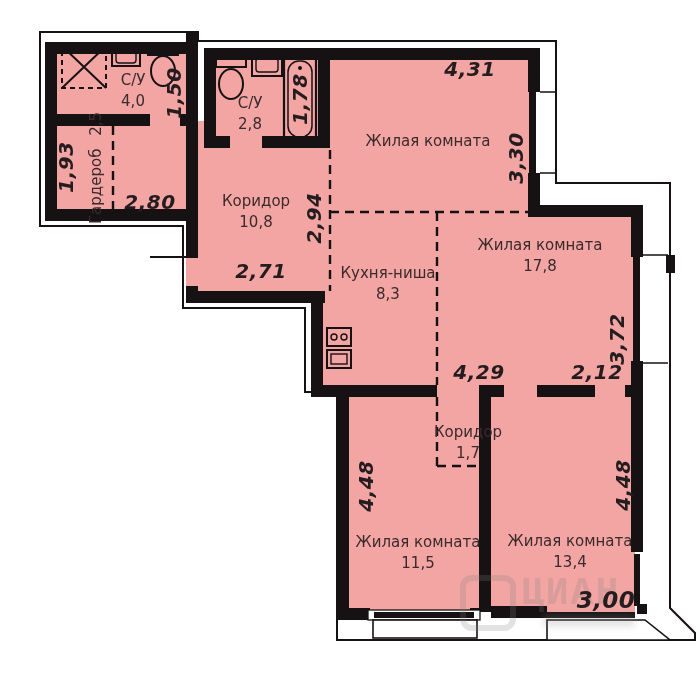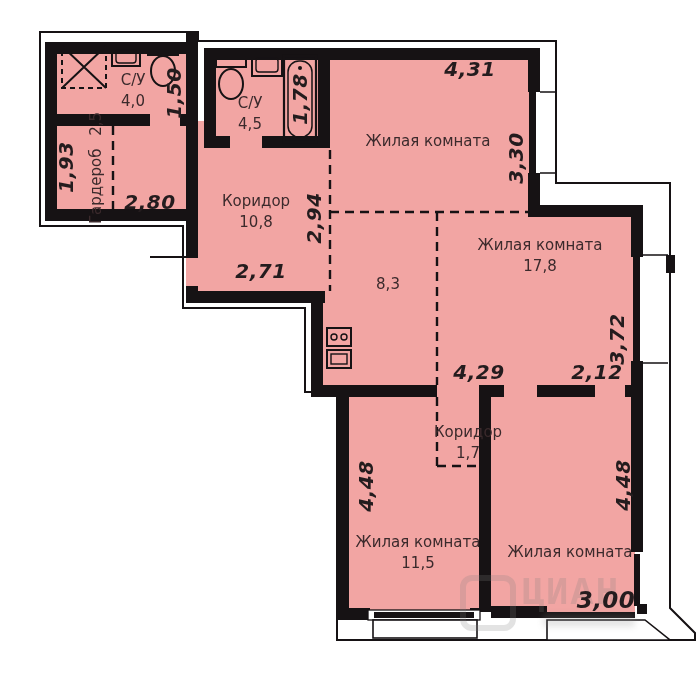--- a/index.html
+++ b/index.html
@@ -162,50 +162,52 @@
     <div class="wm-text">ЦИАН</div>
     <div class="wm-blur"></div>
   </div>
 
   <div class="lbl" style="left:133px;top:91px;">
     <span class="ln">С/У</span>
     <span class="ln">4,0</span>
   </div>
   <div class="lbl" style="left:250px;top:114px;">
     <span class="ln">С/У</span>
-    <span class="ln">4,5</span>
+    <span class="ln">2,8</span>
   </div>
   <div class="lbl rot" style="left:96px;top:168px;">
     <span class="ln">Гардероб</span>
     <span class="ln">2,5</span>
   </div>
   <div class="lbl" style="left:256px;top:212px;">
     <span class="ln">Коридор</span>
     <span class="ln">10,8</span>
   </div>
   <div class="lbl" style="left:428px;top:141px;">
     <span class="ln">Жилая комната</span>
   </div>
   <div class="lbl" style="left:388px;top:284px;">
+    <span class="ln">Кухня-ниша</span>
     <span class="ln">8,3</span>
   </div>
   <div class="lbl" style="left:540px;top:256px;">
     <span class="ln">Жилая комната</span>
     <span class="ln">17,8</span>
   </div>
   <div class="lbl" style="left:468px;top:443px;">
     <span class="ln">Коридор</span>
     <span class="ln">1,7</span>
   </div>
   <div class="lbl" style="left:418px;top:553px;">
     <span class="ln">Жилая комната</span>
     <span class="ln">11,5</span>
   </div>
   <div class="lbl" style="left:570px;top:552px;">
     <span class="ln">Жилая комната</span>
+    <span class="ln">13,4</span>
   </div>
 
   <div class="dim" style="left:470px;top:69px;">4,31</div>
   <div class="dim rot" style="left:174px;top:93px;">1,50</div>
   <div class="dim rot" style="left:300px;top:99px;">1,78</div>
   <div class="dim rot" style="left:516px;top:158px;">3,30</div>
   <div class="dim rot" style="left:66px;top:167px;">1,93</div>
   <div class="dim" style="left:150px;top:202px;">2,80</div>
   <div class="dim rot" style="left:314px;top:218px;">2,94</div>
   <div class="dim" style="left:261px;top:271px;">2,71</div>

